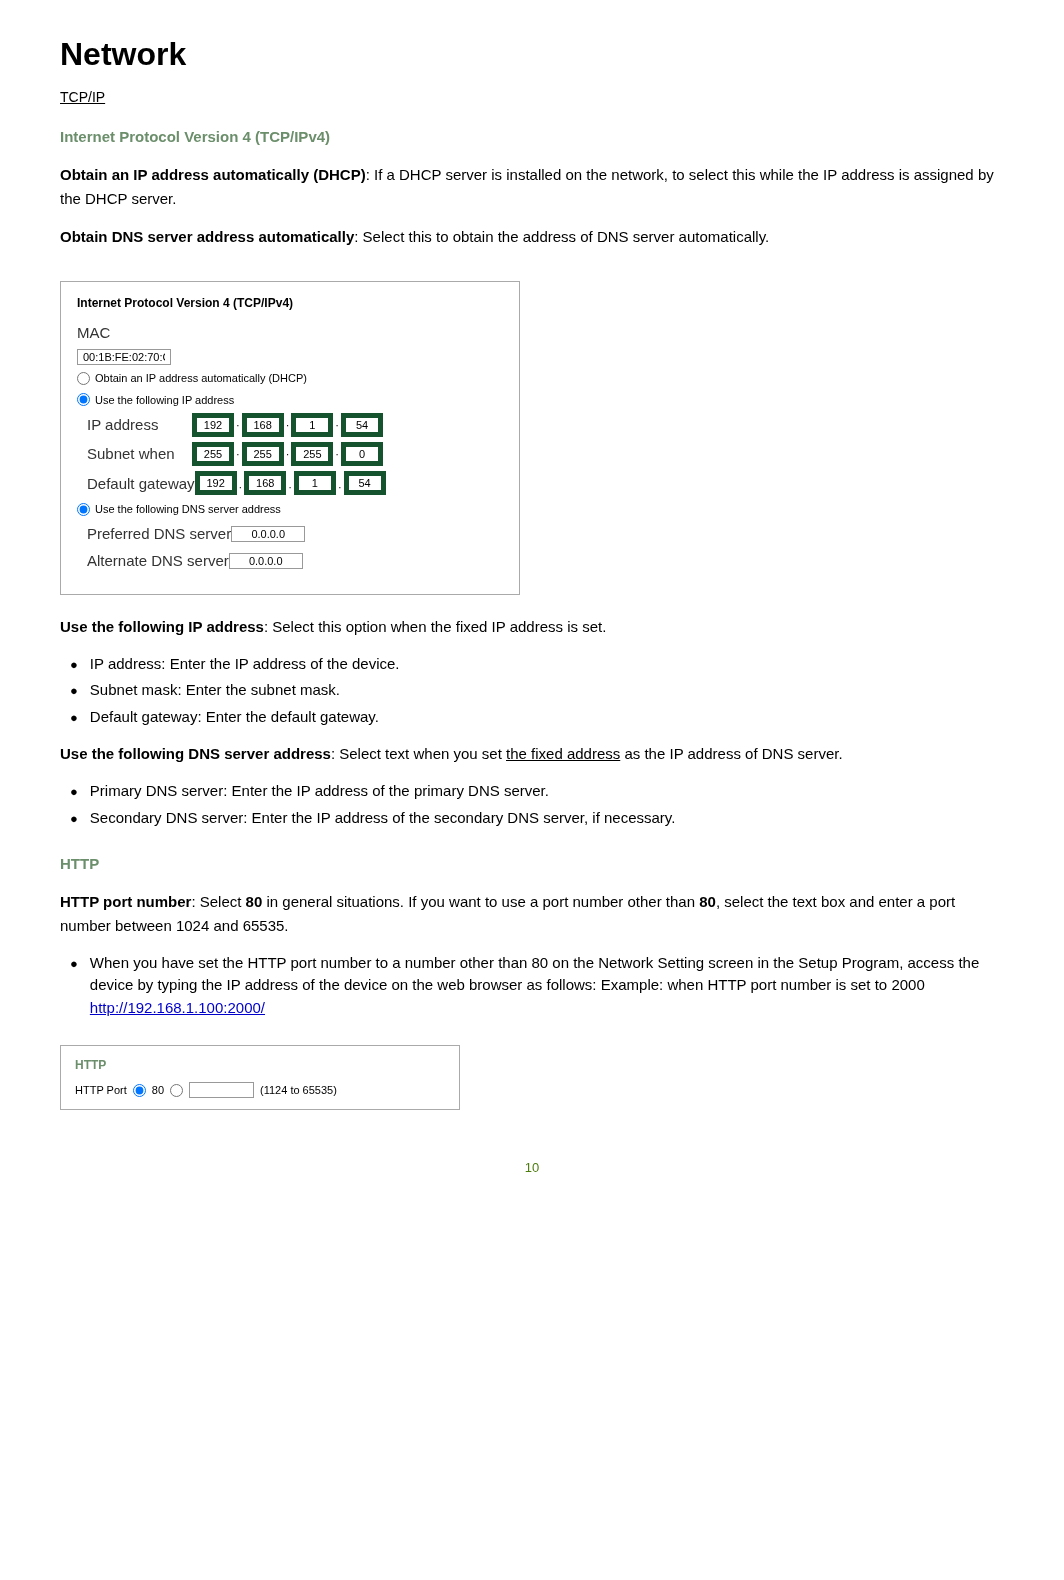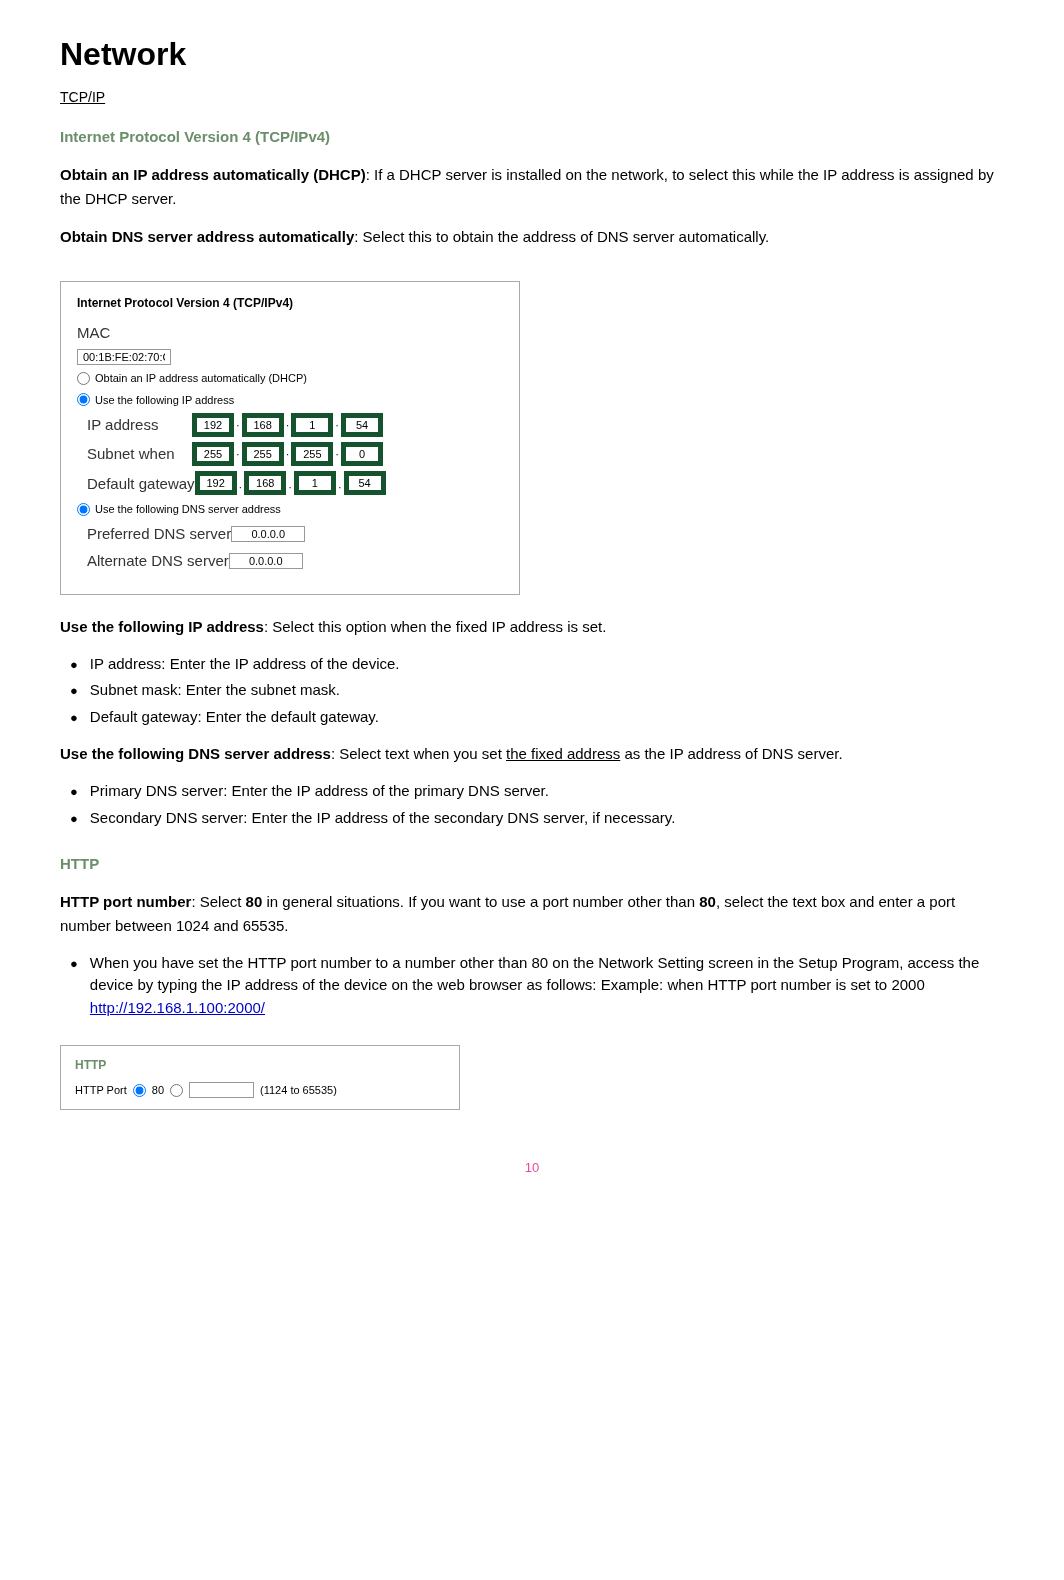--- a/index.html
+++ b/index.html
@@ -140,21 +140,21 @@
       font-size: 13px;
       margin-right: 12px;
       margin-top: 2px;
       flex-shrink: 0;
     }
 
     .page-number {
       text-align: center;
       font-size: 13px;
       margin-top: 30px;
-      color: #ec4899;
+      color: #4d7c0f;
     }
 
     .http-ui-box {
       border: 1px solid #aaa;
       padding: 10px 14px;
       margin: 12px 0 18px 0;
       display: inline-block;
       width: 400px;
       background: #fff;
       font-size: 12px;

